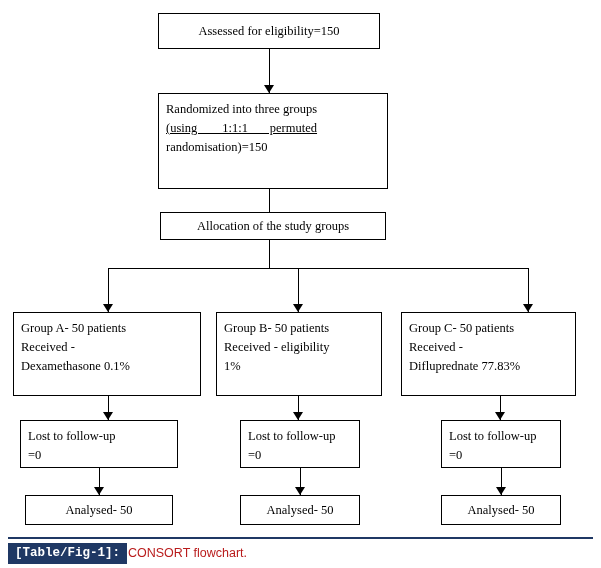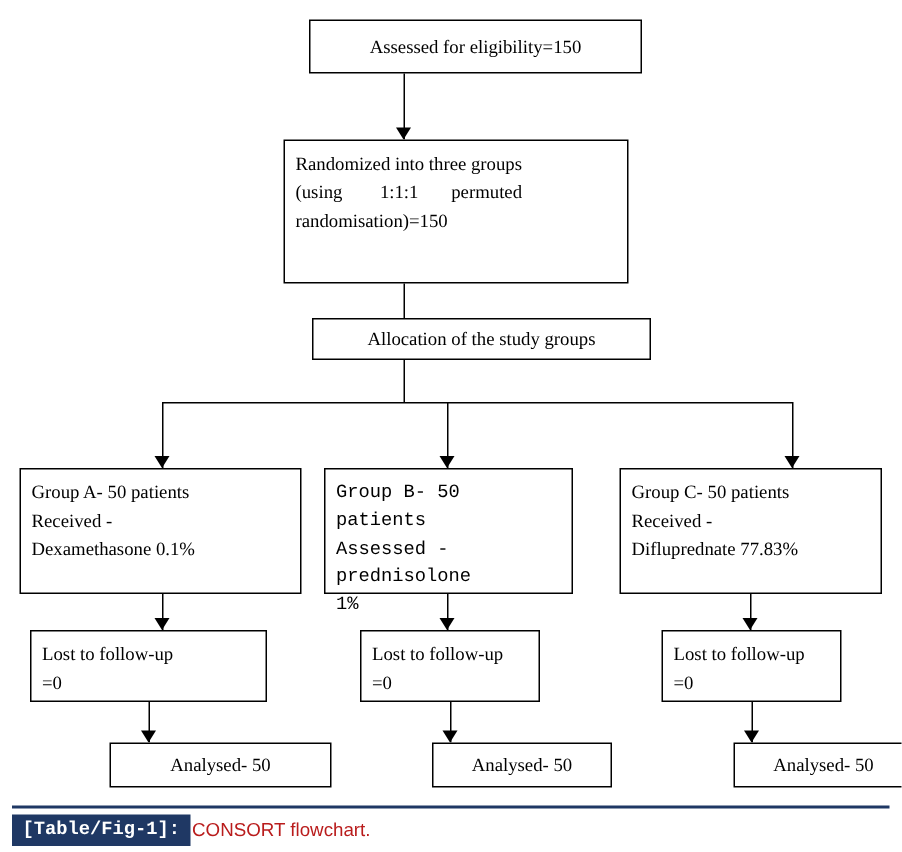--- a/index.html
+++ b/index.html
@@ -29,31 +29,31 @@
     background: #ffffff;
     font-size: 12.5px;
     line-height: 1.5;
     color: #000000;
   }
   .box.center {
     text-align: center;
     display: flex;
     align-items: center;
     justify-content: center;
-    margin-left: 48px;
   }
   .box.left {
     text-align: left;
     padding: 6px 7px;
   }
   .box .ln {
     display: block;
   }
   .box .ln.spaced {
     white-space: pre;
+    text-decoration: underline;
   }
   
   .vline {
     position: absolute;
     width: 1px;
     background: #000000;
   }
   .hline {
     position: absolute;
     height: 1px;
@@ -115,21 +115,21 @@
 
 <div id="canvas">
 
   <div class="box center" style="left:158px; top:13px; width:222px; height:36px;">
     <span class="ln">Assessed for eligibility=150</span>
   </div>
 
   <div class="vline" style="left:269px; top:49px; height:44px;"></div>
   <div class="arrowhead" style="left:264px; top:85px;"></div>
 
-  <div class="box left" style="left:158px; top:93px; width:230px; height:96px;margin-left:31px;">
+  <div class="box left" style="left:158px; top:93px; width:230px; height:96px;">
     <span class="ln">Randomized into three groups</span>
     <span class="ln spaced">(using        1:1:1       permuted</span>
     <span class="ln">randomisation)=150</span>
   </div>
 
   <div class="vline" style="left:269px; top:189px; height:24px;"></div>
 
   <div class="box center" style="left:160px; top:212px; width:226px; height:28px;">
     <span class="ln">Allocation of the study groups</span>
   </div>
@@ -142,27 +142,27 @@
   <div class="arrowhead" style="left:293px; top:304px;"></div>
   <div class="vline" style="left:528px; top:268px; height:44px;"></div>
   <div class="arrowhead" style="left:523px; top:304px;"></div>
 
   <div class="box left" style="left:13px; top:312px; width:188px; height:84px;">
     <span class="ln">Group A- 50 patients</span>
     <span class="ln">Received -</span>
     <span class="ln">Dexamethasone 0.1%</span>
   </div>
 
-  <div class="box left" style="left:216px; top:312px; width:166px; height:84px;font-family:Liberation Mono, monospace;">
+  <div class="box left" style="left:216px; top:312px; width:166px; height:84px;">
     <span class="ln">Group B- 50 patients</span>
-    <span class="ln">Assessed - prednisolone</span>
+    <span class="ln">Received - eligibility</span>
     <span class="ln">1%</span>
   </div>
 
-  <div class="box left" style="left:413px; top:312px; width:175px; height:84px;">
+  <div class="box left" style="left:401px; top:312px; width:175px; height:84px;">
     <span class="ln">Group C- 50 patients</span>
     <span class="ln">Received -</span>
     <span class="ln">Difluprednate 77.83%</span>
   </div>
 
   <div class="vline" style="left:108px; top:396px; height:24px;"></div>
   <div class="arrowhead" style="left:103px; top:412px;"></div>
   <div class="vline" style="left:298px; top:396px; height:24px;"></div>
   <div class="arrowhead" style="left:293px; top:412px;"></div>
   <div class="vline" style="left:500px; top:396px; height:24px;"></div>

